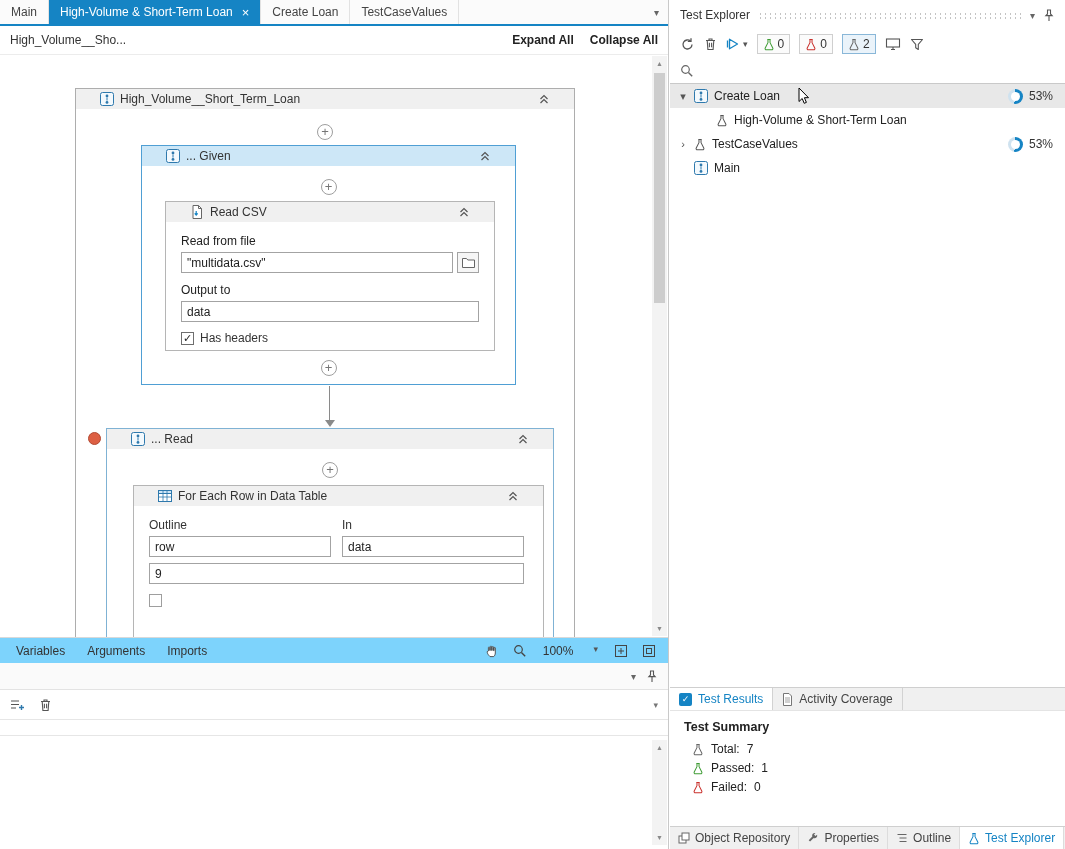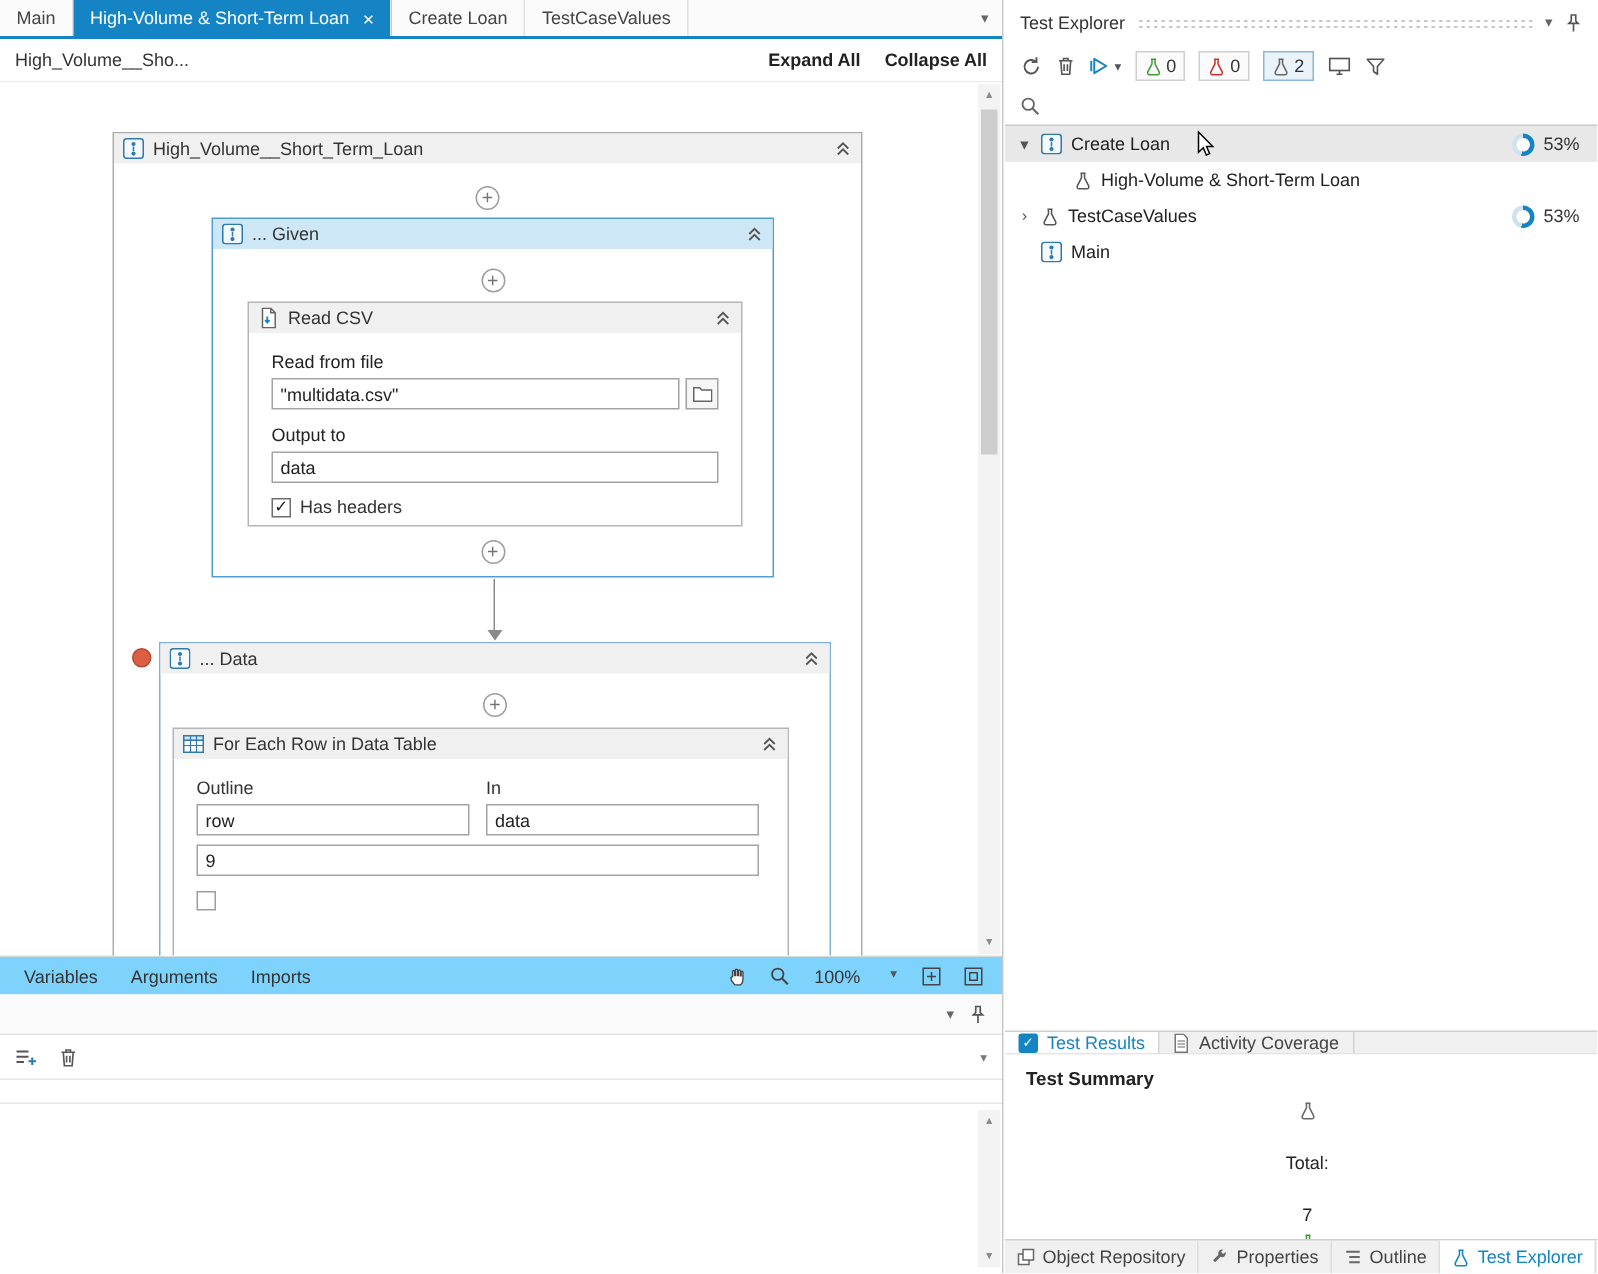--- a/index.html
+++ b/index.html
@@ -20,30 +20,30 @@
 
   
   .breadcrumb-bar { height:29px; display:flex; align-items:center; padding:0 10px; background:#fff; border-bottom:1px solid #ececec; }
   .breadcrumb-bar .sp { flex:1; }
   .bc-link { font-weight:bold; color:#222; margin-left:16px; cursor:default; }
 
   
   .canvas { position:relative; height:582px; background:#fff; overflow:hidden; }
 
   .act { position:absolute; background:#fff; border:1px solid #b3b3b3; }
-  .act-h { height:20px; display:flex; align-items:center; gap:6px; padding:0 6px; background:#f0f0f0; font-size:12px; color:#333; }
+  .act-h { height:20px; display:flex; align-items:center; gap:6px; padding:0 24px; background:#f0f0f0; font-size:12px; color:#333; }
   .act-h .ttl { white-space:nowrap; overflow:hidden; }
   .act-h .coll { margin-left:auto; }
 
   .root-box { left:75px; top:33px; width:500px; height:600px; border-color:#adadad; }
   .given-box { left:65px; top:56px; width:375px; height:240px; border-color:#4f9fd4; }
   .given-box > .act-h { background:#cde7f7;text-align:center; }
   .when-box { left:30px; top:339px; width:448px; height:310px; border-color:#7fb2d4; }
   .rcsv-box { left:23px; top:55px; width:330px; height:150px; border-color:#b5b5b5; }
-  .fe-box { left:8px; top:56px; width:411px; height:240px; border-color:#b5b5b5; }
+  .fe-box { left:26px; top:56px; width:411px; height:240px; border-color:#b5b5b5; }
 
   .plus { position:absolute; left:50%; transform:translateX(-50%); width:16px; height:16px; border:1px solid #9e9e9e; border-radius:50%; color:#757575; font-size:13px; line-height:13px; text-align:center; background:#fff; cursor:pointer; }
 
   .connector { position:absolute; left:247px; top:297px; width:13px; height:42px; }
   .connector .ln { position:absolute; left:6px; top:0; width:1px; height:35px; background:#8a8a8a; }
   .connector .hd { position:absolute; left:2px; top:34px; width:0; height:0; border-left:5px solid transparent; border-right:5px solid transparent; border-top:7px solid #8a8a8a; }
 
   .bp-dot { position:absolute; left:-19px; top:3px; width:13px; height:13px; border-radius:50%; background:#dd5f43; border:1px solid #b34a33; }
 
   .act-body { padding:12px 15px 0 15px; }
@@ -123,21 +123,21 @@
 
   .rp-fill { flex:1; }
 
   .rp-res { border-top:1px solid #cfcfcf; height:139px; display:flex; flex-direction:column; }
   .res-tabs { height:23px; display:flex; background:#f0f0f0; border-bottom:1px solid #e4e4e4; }
   .res-tab { display:flex; align-items:center; gap:6px; padding:0 9px; border-right:1px solid #d2d2d2; color:#444; cursor:pointer; }
   .res-tab.active { background:#fff; color:#1584c4; }
   .ckicon { width:13px; height:13px; background:#1584c4; color:#fff; font-size:9px; line-height:13px; text-align:center; border-radius:2px; }
   .res-body { flex:1; background:#fff; padding:9px 14px; }
   .res-title { font-weight:bold; color:#222; margin-bottom:8px; font-size:12.5px; }
-  .sumrow { display:flex; align-items:center; gap:21px; margin:5px 0 5px 8px; color:#222;flex-direction:column; }
+  .sumrow { display:flex; align-items:center; gap:7px; margin:5px 0 5px 8px; color:#222; }
 
   .rp-dock { height:23px; background:#f0f0f0; border-top:1px solid #cfcfcf; display:flex; align-items:center; }
   .dock-tab { display:flex; align-items:center; gap:5px; padding:0 8px; height:100%; border-right:1px solid #dcdcdc; color:#444; cursor:pointer; white-space:nowrap; }
   .dock-tab.active { color:#1584c4; background:#fff; }
 </style>
 </head>
 <body>
 
 <div>
 
@@ -242,21 +242,21 @@
 
         <div class="act when-box">
           <span class="bp-dot"></span>
           <div class="act-h">
             <svg width="14" height="14" viewBox="0 0 14 14">
                 <rect x="0.5" y="0.5" width="13" height="13" rx="2" fill="#f3f9fd" stroke="#2e79ad"></rect>
                 <circle cx="7" cy="4" r="1.4" fill="#2e79ad"></circle>
                 <path d="M7 5.6v3" stroke="#2e79ad" stroke-width="1"></path>
                 <circle cx="7" cy="10.4" r="1.4" fill="#2e79ad"></circle>
               </svg>
-            <span class="ttl">... Data</span>
+            <span class="ttl">... Read</span>
             <svg class="coll" width="12" height="12" viewBox="0 0 12 12">
                 <path d="M2.5 6L6 2.5 9.5 6M2.5 10L6 6.5 9.5 10" fill="none" stroke="#555" stroke-width="1.2"></path>
               </svg>
           </div>
 
           <div class="plus" style="top:33px;">+</div>
 
           <div class="act fe-box">
             <div class="act-h">
               <svg width="14" height="14" viewBox="0 0 14 14">

